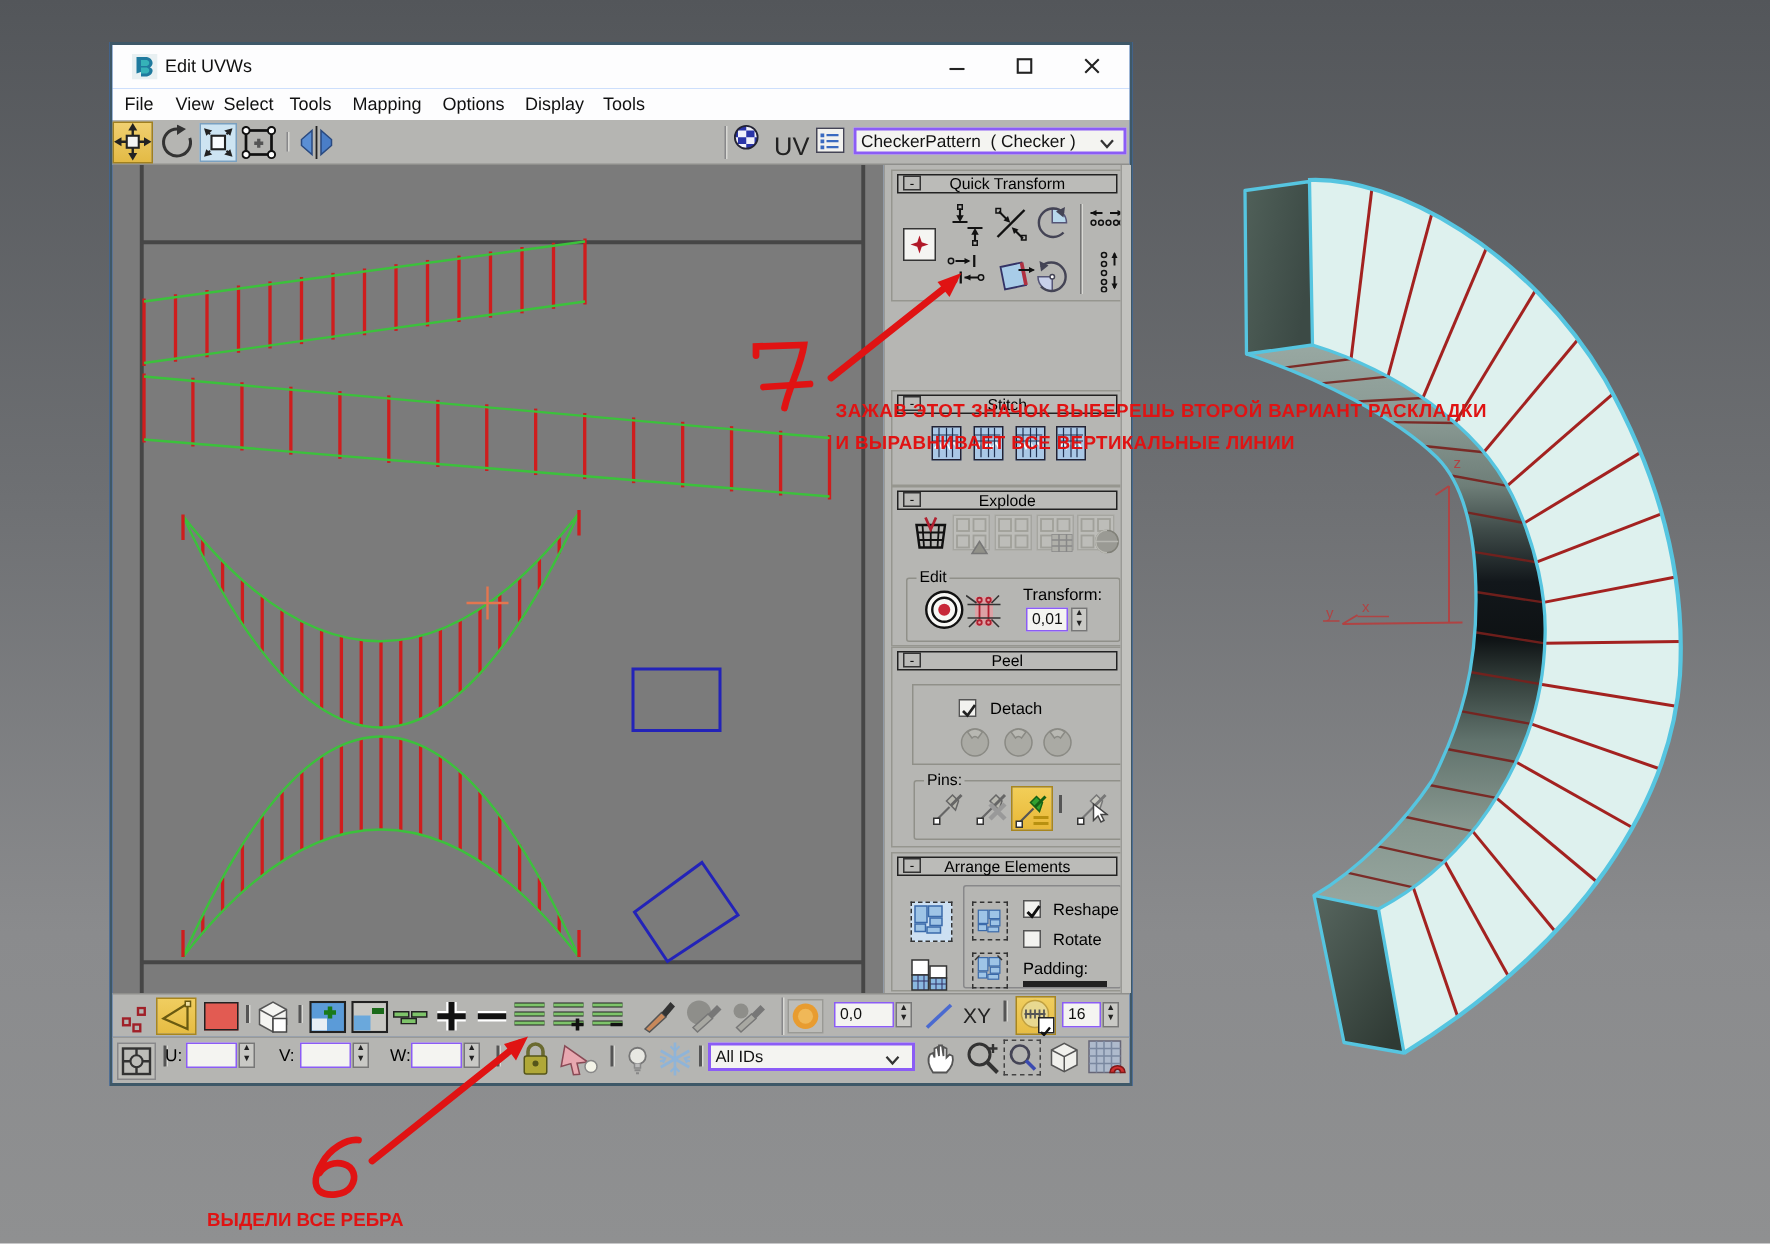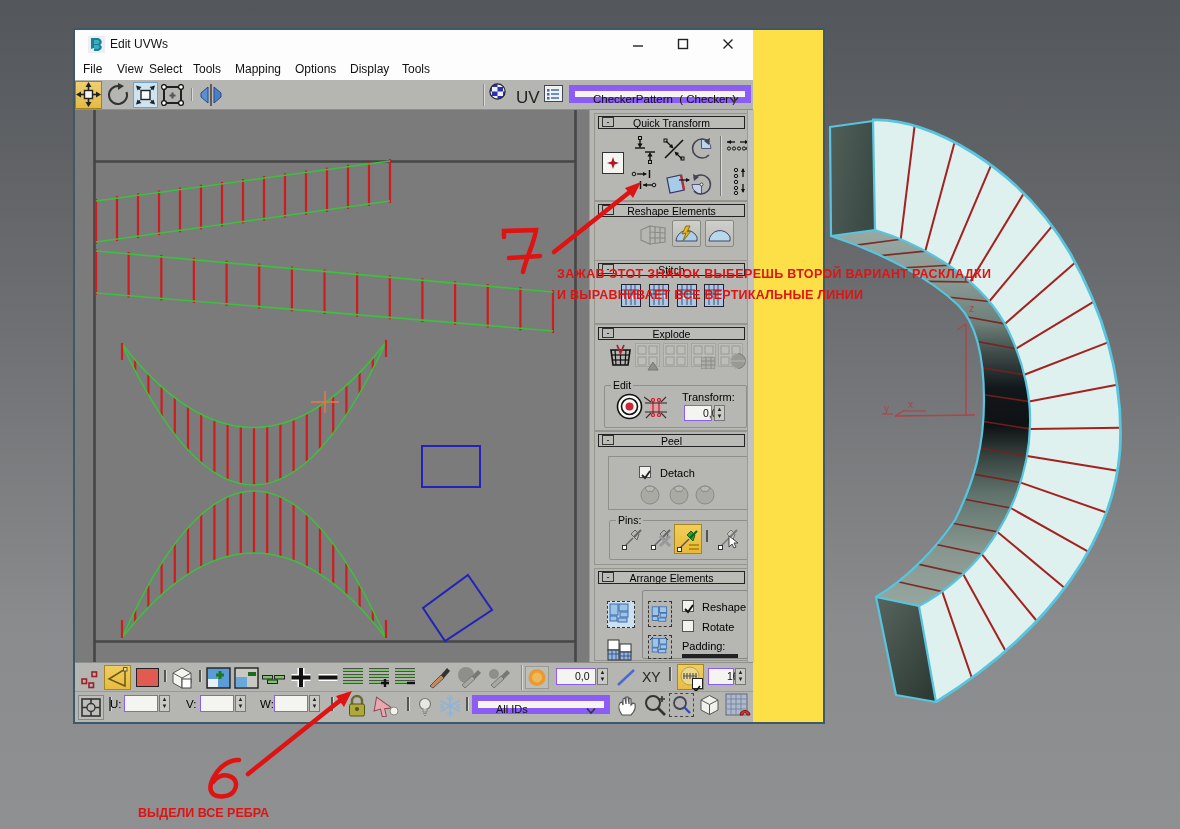--- a/index.html
+++ b/index.html
@@ -1,31 +1,31 @@
 <!DOCTYPE html>
 <html><head><meta charset="utf-8">
 <style>
 *{margin:0;padding:0;box-sizing:border-box}
 html,body{width:1180px;height:829px;overflow:hidden}
 body{font-family:"Liberation Sans",sans-serif;background:linear-gradient(180deg,#53565a 0%,#6e7073 40%,#8a8b8d 75%,#8f9091 100%);position:relative}
 .abs{position:absolute}
-.win{position:absolute;left:73px;top:28px;width:752px;height:696px;border:2px solid #3e5868;background:#fde047}
+.win{position:absolute;left:73px;top:28px;width:682px;height:696px;border:2px solid #3e5868;background:#3b82f6}
 .title{position:absolute;left:0;top:0;width:678px;height:29px;background:#fdfdfe}
 .menu{position:absolute;left:0;top:29px;width:678px;height:21px;background:#fdfdfe;font-size:12px;color:#111}
 .menu span{position:absolute;top:3px}
 .tbar{position:absolute;left:0;top:50px;width:678px;height:30px;background:#b5b5b2;border-bottom:1px solid #8f8f8c}
 .cv{position:absolute;left:0;top:80px;width:514px;height:552px;background:#7b7b7b;overflow:hidden}
 .panel{position:absolute;left:514px;top:80px;width:164px;height:552px;background:#b6b6b3;border-left:1px solid #999996}
 .r1{position:absolute;left:0;top:632px;width:678px;height:29px;background:#b5b5b2;border-top:1px solid #8f8f8c}
 .r2{position:absolute;left:0;top:661px;width:678px;height:31px;background:#b5b5b2;border-top:1px solid #9a9a97}
 .roll{position:absolute;left:4px;width:156px;border:1px solid #96968f;background:#b6b6b3}
 .rhead{position:absolute;left:3px;top:2px;width:147px;height:13px;border:1px solid #222;background:#bbbbb8;text-align:center;font-size:10.5px;line-height:12px;color:#000}
 .rhead b{position:absolute;left:3px;top:0px;width:12px;height:10px;border:1px solid #333;font-size:9px;line-height:8px;text-align:center;font-weight:400}
 .btn{position:absolute;background:linear-gradient(180deg,#cfcfcb,#b9b9b5);border:1px solid #8a8a85;border-radius:2px}
-.field{position:absolute;background:#f4f4f1;border:6px solid #8b5cf6;font-size:10.5px;color:#111;padding-left:18px;line-height:14px}
+.field{position:absolute;background:#f4f4f1;border:2px solid #8b5cf6;font-size:10.5px;color:#111;padding-left:3px;line-height:14px}
 .spin{position:absolute;width:11px;background:#c9c9c5;border:1px solid #777;font-size:6px;line-height:7px;text-align:center;color:#222}
 .gb{position:absolute;border:1px solid #909089;border-radius:2px}
 .gbl{position:absolute;top:-7px;left:6px;background:#b6b6b3;font-size:10.5px;padding:0 2px;color:#000}
 .cb{position:absolute;width:12px;height:12px;background:#f2f2ef;border:1px solid #555}
 .lbl{position:absolute;font-size:10.5px;color:#000}
 .sep{position:absolute;width:1px;background:#88888a;box-shadow:1px 0 0 #d8d8d4}
 .wb{position:absolute;top:8px;color:#111;font-size:13px}
 </style></head>
 <body>
 <svg style="position:absolute;left:0;top:0" width="1180" height="829" viewBox="0 0 1180 829">
@@ -418,40 +418,20 @@
               <circle cx="4" cy="15" r="1.7"></circle>
               <circle cx="4" cy="21" r="1.7"></circle>
               <circle cx="4" cy="26" r="1.7"></circle>
             </g>
             <line x1="11" y1="2" x2="11" y2="10" stroke="#111" stroke-width="1.3"></line>
             <polygon points="11,1 9,5 13,5" fill="#111"></polygon>
             <line x1="11" y1="17" x2="11" y2="25" stroke="#111" stroke-width="1.3"></line>
             <polygon points="11,26 9,22 13,22" fill="#111"></polygon>
           </svg></div>
       </div>
-      <div class="roll" style="top:91px;height:60px">
-        <div class="rhead"><b>-</b>Reshape Elements</div>
-        <div class="abs" style="left:43px;top:20px"><svg width="30" height="26" viewBox="0 0 30 26" style="">
-            <g fill="none" stroke="#8a8a85" stroke-width="1.2">
-              <path d="M3,8 L12,4 L12,22 L3,18 Z"></path>
-              <path d="M12,4 L27,6 L27,20 L12,22"></path>
-              <line x1="17" y1="5" x2="17" y2="21"></line>
-              <line x1="22" y1="5.5" x2="22" y2="21"></line>
-              <line x1="12" y1="10" x2="27" y2="11"></line>
-              <line x1="12" y1="16" x2="27" y2="16"></line>
-            </g>
-          </svg></div>
-        <div class="btn" style="left:77px;top:18px;width:29px;height:27px"><svg width="27" height="25" viewBox="0 0 27 25" style="">
-            <path d="M3,20 A11,11 0 0 1 24,16 L24,20 Z" fill="#aacfe8" stroke="#446"></path>
-            <path d="M13,5 L9,13 L13,12 L10,20 L18,10 L14,11 L17,5 Z" fill="#e8b820" stroke="#886a10"></path>
-          </svg></div>
-        <div class="btn" style="left:110px;top:18px;width:29px;height:27px"><svg width="27" height="25" viewBox="0 0 27 25" style="">
-            <path d="M3,20 A11,11 0 0 1 24,16 L24,20 Z" fill="#b8d8ee" stroke="#446"></path>
-          </svg></div>
-      </div>
       <div class="roll" style="top:150px;height:64px">
         <div class="rhead"><b>-</b>Stitch</div>
         <div class="abs" style="left:26px;top:23px;width:20px;height:23px;background:#aac8e6;border:1.4px solid #223"><svg width="17" height="20" viewBox="0 0 17 20" style="">
             <g stroke="#fff" stroke-width="1" fill="none">
               <path d="M1,14 L4,10 L6,14 L9,10 L11,14 L14,10 L16,14"></path>
             </g>
             <g stroke="#203050" stroke-width="0.8" fill="none">
               <line x1="0" y1="5" x2="17" y2="5"></line>
               <line x1="0" y1="9" x2="17" y2="9"></line>
               <line x1="4" y1="0" x2="4" y2="20"></line>

